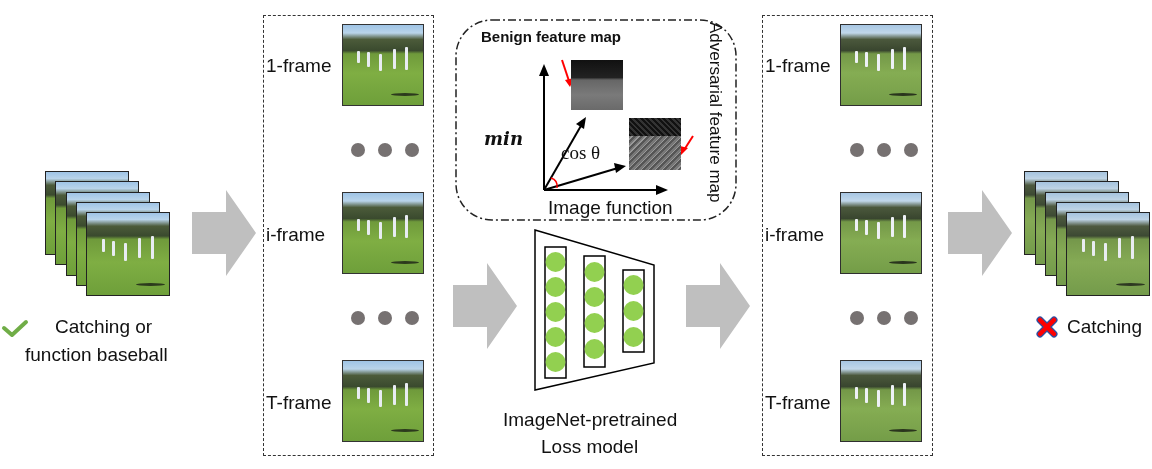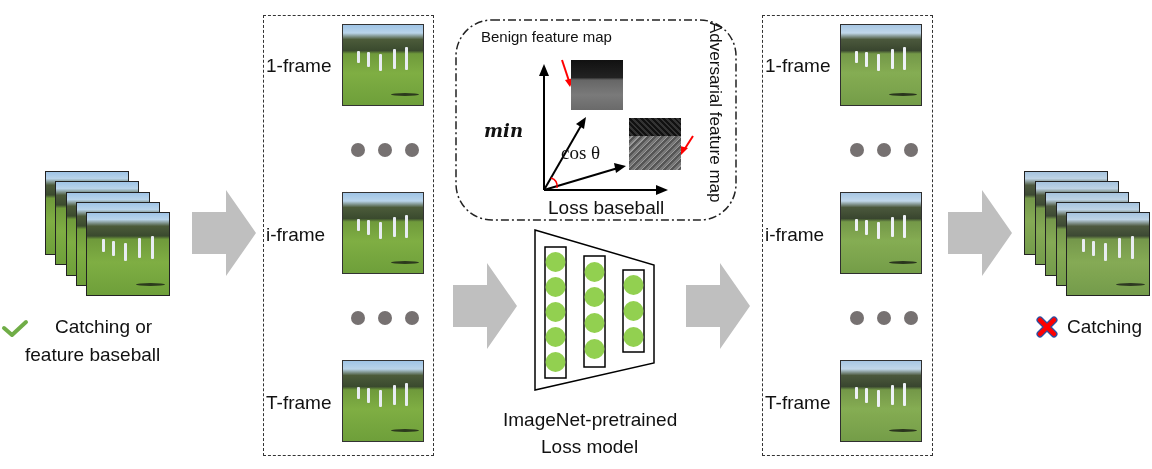--- a/index.html
+++ b/index.html
@@ -59,21 +59,21 @@
       <div style="position: absolute; left: 36.9px; top: 29.52px; width: 3px; height: 18.04px; background: rgb(232, 236, 242); border-radius: 1px;"></div>
       <div style="position: absolute; left: 50.84px; top: 24.6px; width: 3px; height: 20.5px; background: rgb(232, 236, 242); border-radius: 1px;"></div>
       <div style="position: absolute; left: 63.96px; top: 22.96px; width: 3px; height: 22.96px; background: rgb(232, 236, 242); border-radius: 1px;"></div>
       <div style="position: absolute; left: 49.2px; top: 69.7px; width: 28.7px; height: 3px; background: rgb(44, 58, 29); border-radius: 50%;"></div>
     </div>
 </div>
 <svg class="abs" style="left:0;top:312px;" width="40" height="30">
   <polyline points="4,16 12,23 26,10" fill="none" stroke="#70ad47" stroke-width="4" stroke-linecap="round" stroke-linejoin="round"></polyline>
 </svg>
 <div class="label" style="left:55px;top:316px;">Catching or</div>
-<div class="label" style="left:25px;top:344px;">feature baseball</div>
+<div class="label" style="left:25px;top:344px;">function baseball</div>
 
 <svg class="abs" style="left:192px;top:190px;" width="70" height="86">
   <polygon points="0,22 34,22 34,0 64,43 34,86 34,64 0,64" fill="#bfbfbf"></polygon>
 </svg>
 
 <div class="dashbox" style="left:263px;top:15px;width:171px;height:441px;"></div>
 <div class="label" style="left:266px;top:55px;">1-frame</div>
 <div class="frame-img" style="left:342px;top:24px;">
     <div style="position: absolute; left: 14.4px; top: 25.6px; width: 3px; height: 12.8px; background: rgb(232, 236, 242); border-radius: 1px;"></div>
     <div style="position: absolute; left: 24px; top: 27.2px; width: 3px; height: 15.2px; background: rgb(232, 236, 242); border-radius: 1px;"></div>
@@ -124,25 +124,25 @@
 
   <line x1="562" y1="60" x2="570" y2="84" transform="translate(-450,-14)" stroke="#ff0000" stroke-width="2"></line>
   <polygon points="120,73 115,66 124,64" fill="#ff0000"></polygon>
   <line x1="243" y1="122" x2="234" y2="136" stroke="#ff0000" stroke-width="2"></line>
   <polygon points="231,141 230,132 238,134" fill="#ff0000"></polygon>
 </svg>
 <div class="feat" style="left:571px;top:60px;width:52px;height:50px;background:linear-gradient(to bottom,#111 0%,#222 35%,#666 40%,#7a7a7a 70%,#6a6a6a 100%);"></div>
 <div class="feat" style="left:629px;top:118px;width:52px;height:52px;background:repeating-linear-gradient(45deg,#111 0 2px,#333 2px 4px),#222;">
   <div style="position:absolute;left:0;top:18px;width:52px;height:34px;background:repeating-linear-gradient(135deg,#777 0 2px,#999 2px 3px,#555 3px 5px);"></div>
 </div>
-<div class="abs" style="left:481px;top:28px;font-size:15px;">Benign feature map</div>
+<div class="abs" style="left:481px;top:28px;font-size:15px;font-weight:bold;">Benign feature map</div>
 <div class="abs" style="left:705px;top:22px;font-size:17px;writing-mode:vertical-rl;white-space:nowrap;">Adversarial feature map</div>
-<div class="abs" style="left:484px;top:120px;font-size:18px;font-weight:bold;font-style:italic;font-family:'DejaVu Serif',serif;">min</div>
+<div class="abs" style="left:484px;top:128px;font-size:18px;font-weight:bold;font-style:italic;font-family:'DejaVu Serif',serif;">min</div>
 <div class="abs" style="left:561px;top:142px;font-size:19px;font-family:'Liberation Serif',serif;text-align:center;">cos θ</div>
-<div class="abs" style="left:548px;top:197px;font-size:19px;">Loss baseball</div>
+<div class="abs" style="left:548px;top:197px;font-size:19px;">Image function</div>
 
 <svg class="abs" style="left:453px;top:263px;" width="70" height="86">
   <polygon points="0,22 34,22 34,0 64,43 34,86 34,64 0,64" fill="#bfbfbf"></polygon>
 </svg>
 
 <svg class="abs" style="left:530px;top:225px;" width="140" height="170">
   <polygon points="5,5 124,40 124,138 5,165" fill="none" stroke="#000" stroke-width="1.5"></polygon>
   <rect x="15" y="22" width="21" height="131" fill="none" stroke="#000" stroke-width="1.5"></rect>
   <rect x="54" y="31" width="21" height="111" fill="none" stroke="#000" stroke-width="1.5"></rect>
   <rect x="93" y="45" width="21" height="82" fill="none" stroke="#000" stroke-width="1.5"></rect>

